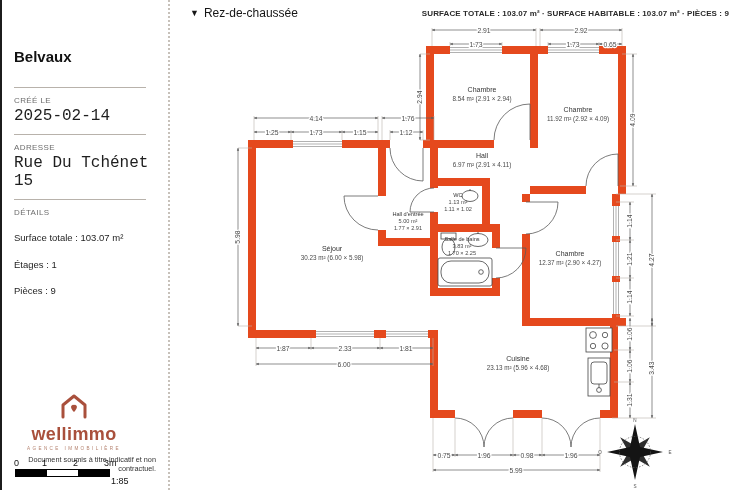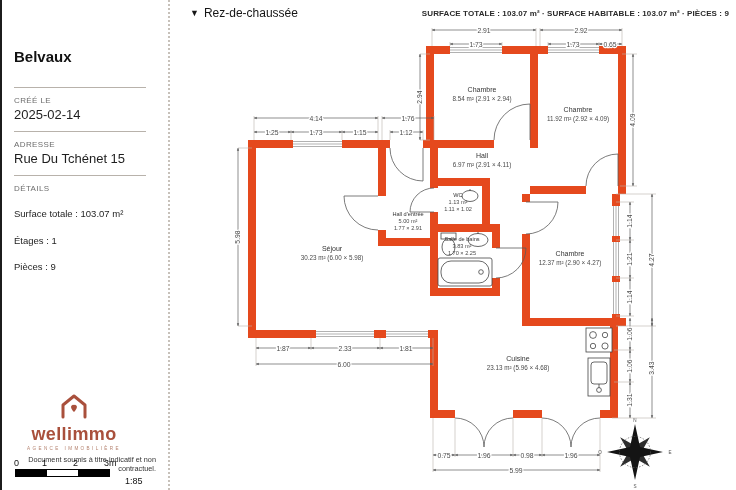--- a/index.html
+++ b/index.html
@@ -6,32 +6,32 @@
   .page{position:relative;width:736px;height:490px;background:#fff;overflow:hidden;
         font-family:"Liberation Sans",sans-serif;color:#222;}
   .left-edge{position:absolute;left:0;top:0;width:2px;height:490px;background:#1c1c1c;}
   .sep{position:absolute;left:168px;top:0;height:490px;border-left:2px dotted #c7c1ba;}
   
   .side{position:absolute;left:14px;top:0;width:146px;}
   .side h1{margin:48px 0 0 0;font-size:15px;font-weight:bold;color:#111;}
   .rule{border:none;border-top:1px solid #b8b2ab;margin:0;width:132px;}
   .r1{margin-top:22px;}.r2{margin-top:9px;}.r3{margin-top:9px;}
   .lbl{font-size:8px;color:#6d6d6d;letter-spacing:.4px;margin-top:8px;}
-  .val{font-size:13px;color:#1e1e1e;margin-top:2px;}
+  .val{font-size:16px;color:#1e1e1e;margin-top:2px;font-family:Liberation Mono, monospace;}
   .det{font-size:9.5px;color:#1e1e1e;line-height:10.5px;margin-top:16px;}
   
   .brand{position:absolute;left:12px;top:393px;width:96px;text-align:center;}
   .bname{font-size:18px;font-weight:bold;color:#a9503c;letter-spacing:.4px;margin-top:1px;}
   .btag{font-size:4.6px;letter-spacing:2.4px;color:#b4826f;margin-top:1px;}
   .bdisc{font-size:7.3px;color:#333;line-height:8.6px;text-align:right;margin-top:5px;width:130px;}
   .scale{position:absolute;left:0;top:458px;width:140px;font-size:9px;color:#111;}
   .scale .tick{position:absolute;top:0;}
   .sbar{position:absolute;left:1px;top:11px;width:93px;height:6px;border:1px solid #000;display:flex;}
   .sbar div{height:100%;}
-  .sratio{position:absolute;left:111px;top:18px;font-size:9px;}
+  .sratio{position:absolute;left:97px;top:18px;font-size:9px;}
   
   .hdr{position:absolute;left:190px;top:6px;font-size:12px;font-weight:normal;color:#151515;}
   .hdr .tri{font-size:9px;margin-right:5px;vertical-align:1px;}
   .summary{position:absolute;right:7px;top:9px;font-size:8px;font-weight:bold;color:#2a2a2a;letter-spacing:.1px;}
   
   svg.plan{position:absolute;left:0;top:0;}
   .wall{fill:#e5491d;}
   .wl{stroke:#8f8f8f;stroke-width:.7;fill:none;}
   .door{stroke:#5a5a5a;stroke-width:.8;fill:none;}
   .dl{stroke:#5f5f5f;stroke-width:.7;}

